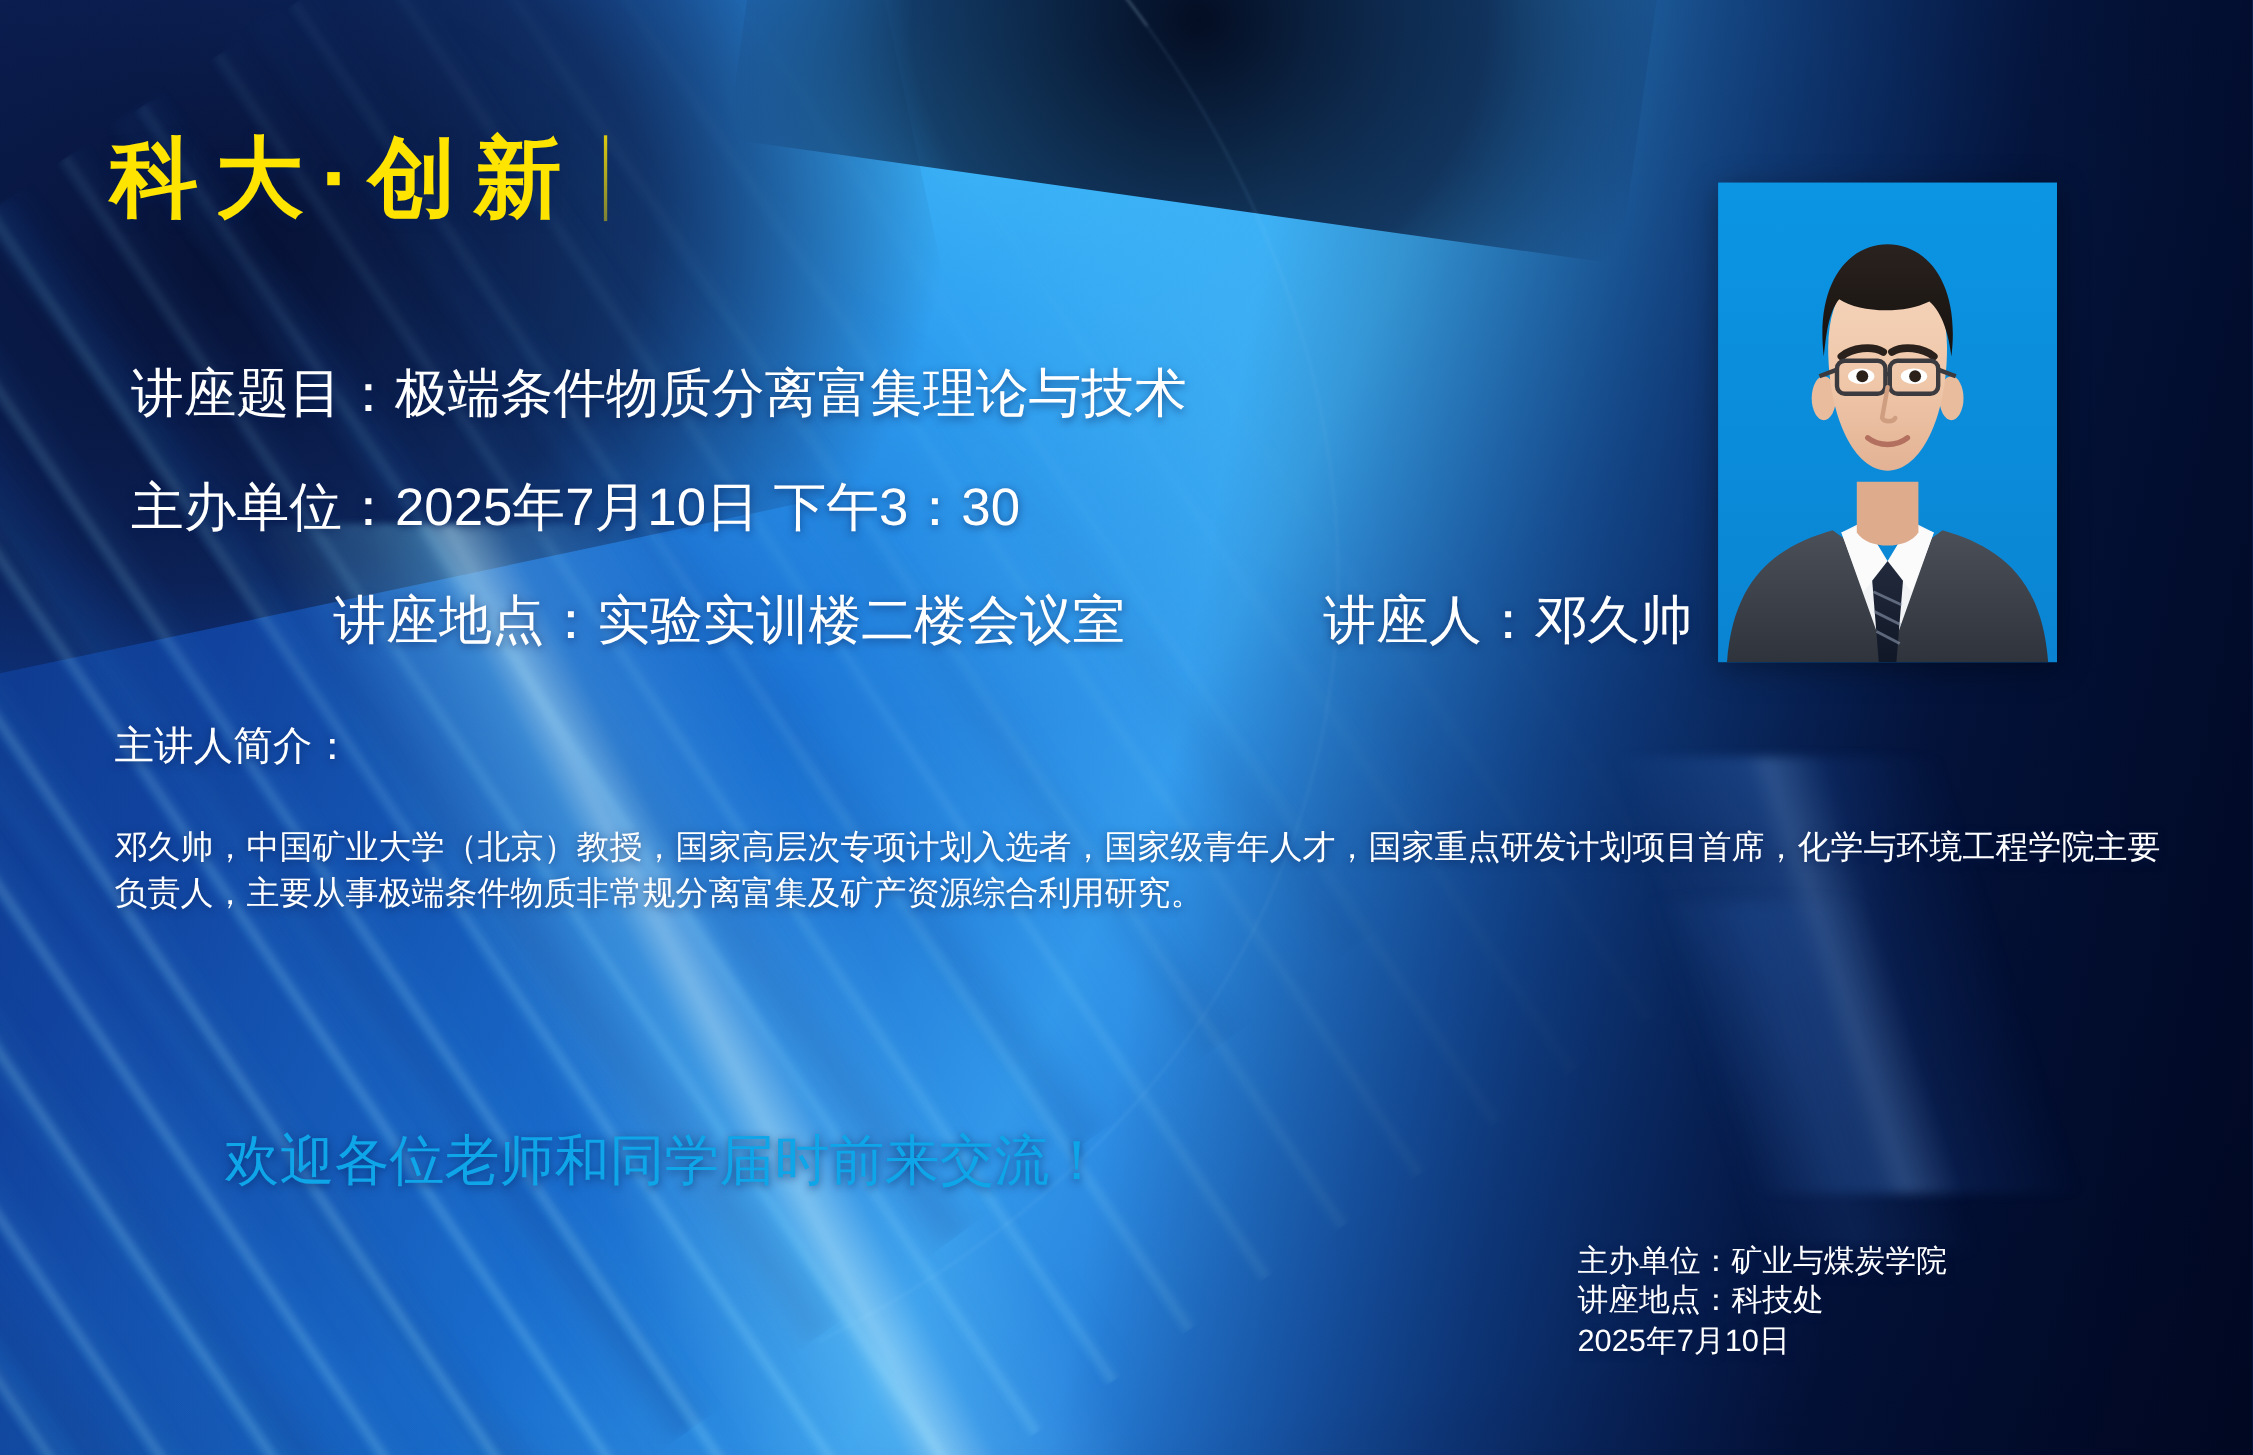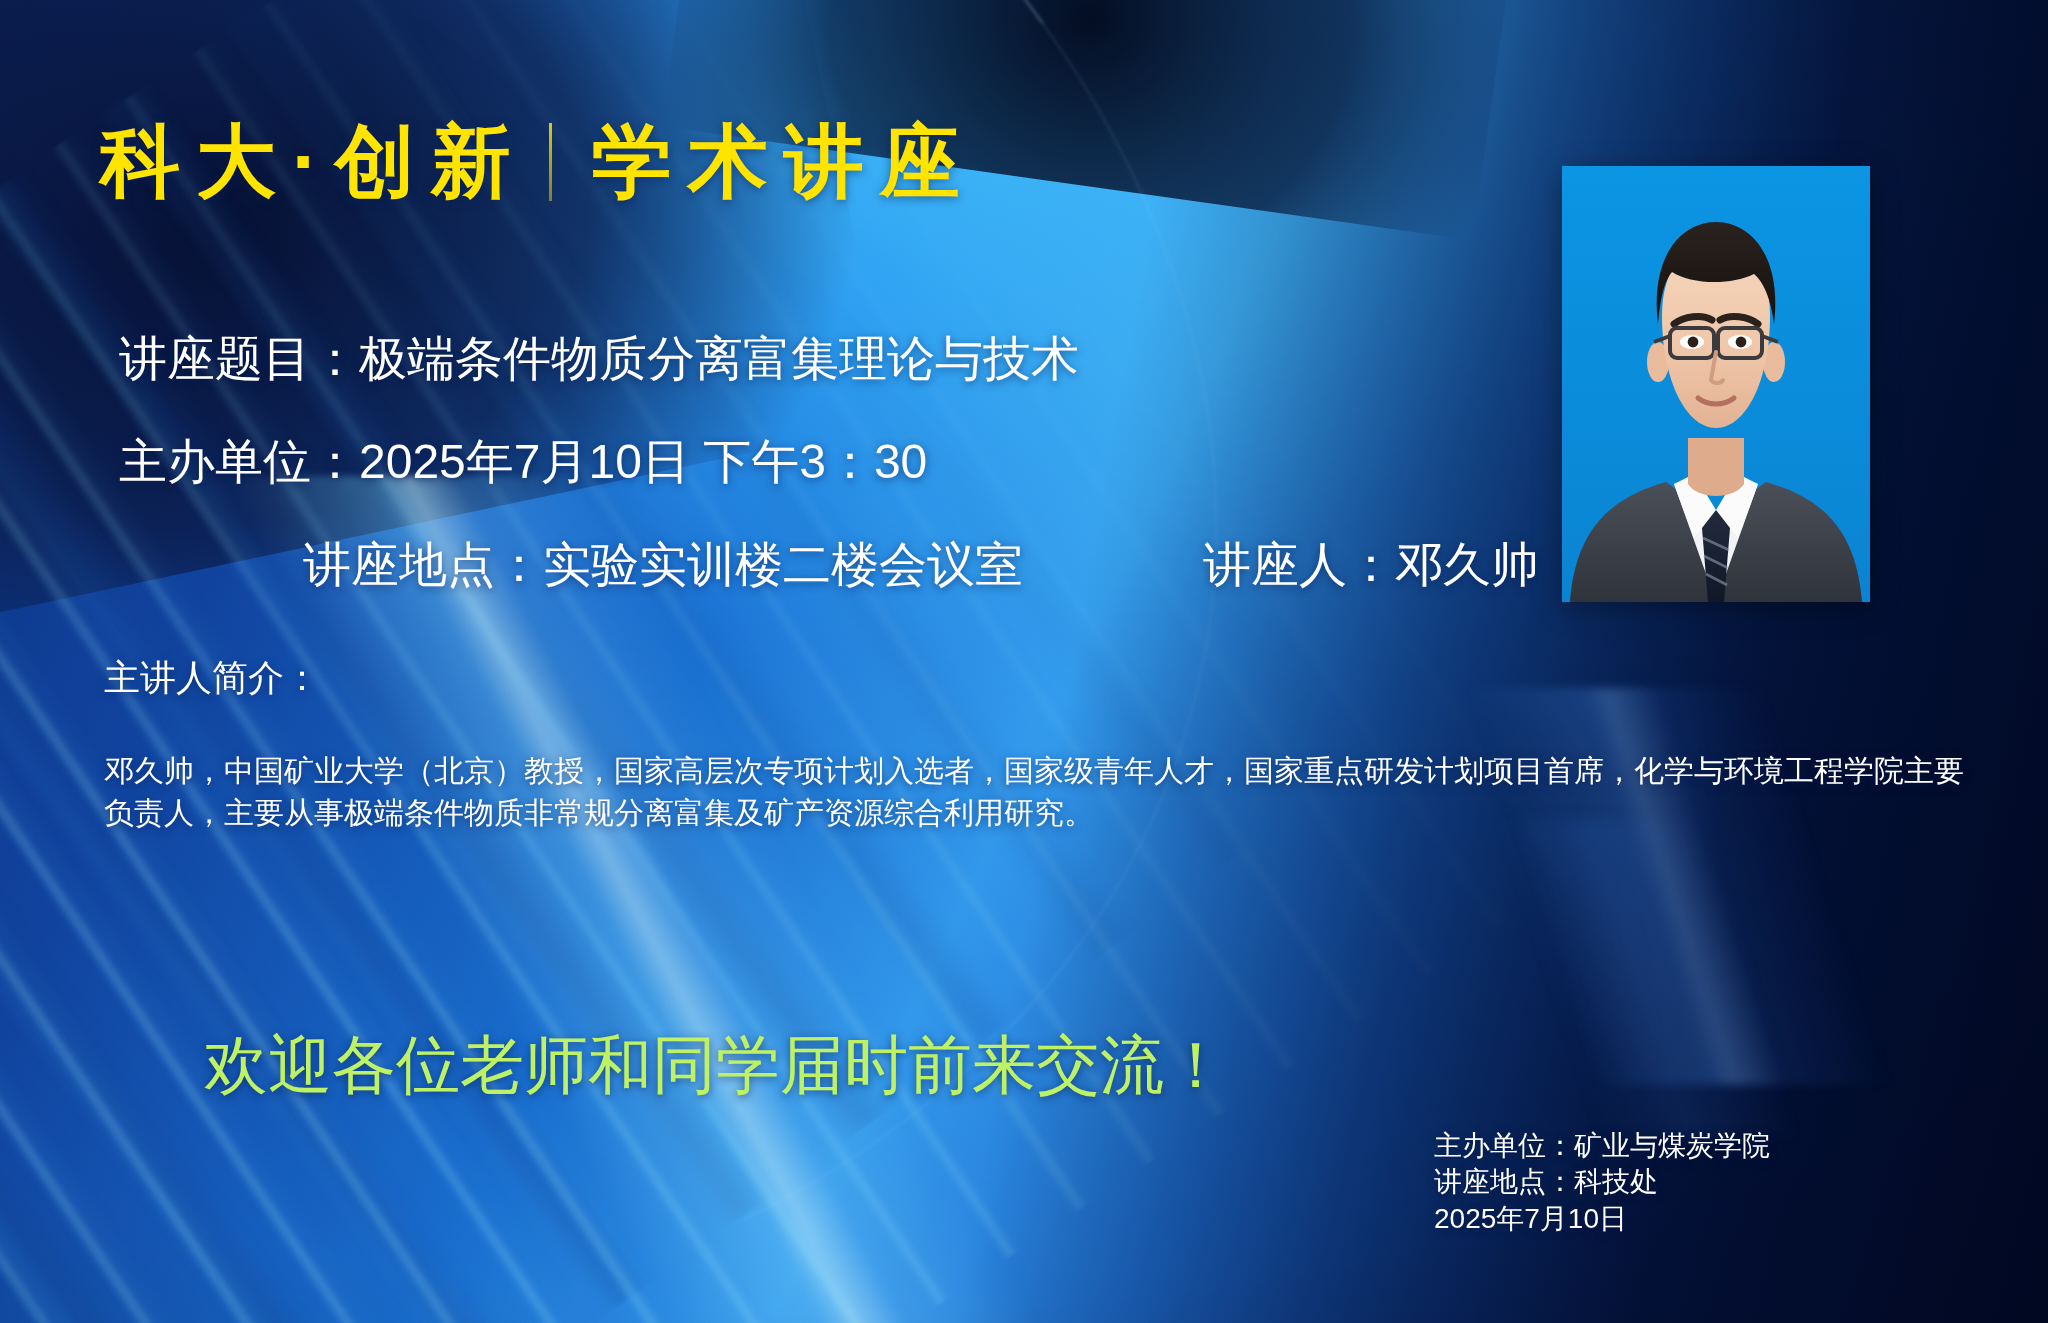--- a/index.html
+++ b/index.html
@@ -198,22 +198,22 @@
     color: #fff;
     font-size: 30px;
     line-height: 1.40;
     text-align: justify;
     text-shadow: 0 2px 8px rgba(0,25,80,0.6);
   }
   .welcome {
     position: absolute;
     left: 204px;
     top: 1022px;
-    color: #bef264;
-    font-size: 64px;
+    color: #0ea5e9;
+    font-size: 50px;
     text-shadow: 0 2px 8px rgba(0,25,80,0.6);
   }
 
   .footer {
     position: absolute;
     left: 1434px;
     top: 1128px;
     color: #fff;
     font-size: 28px;
     line-height: 1.30;
@@ -252,21 +252,20 @@
   <div class="bg-darkright"></div>
   <div class="streak-right"></div>
   <div class="streak-right2"></div>
   <div class="vignette"></div>
 
   <div class="content">
 
     <div class="title-row">
       <span class="title-main">科大·创新</span>
       <span class="title-div"></span>
-      <span class="title-sub">学术讲座</span>
     </div>
 
     <div class="info">
       <div class="info-line">
         <span>讲座题目：</span><span>极端条件物质分离富集理论与技术</span>
       </div>
       <div class="info-line">
         <span>主办单位：</span><span>2025年7月10日 下午3：30</span>
       </div>
       <div class="info-line with-speaker">

